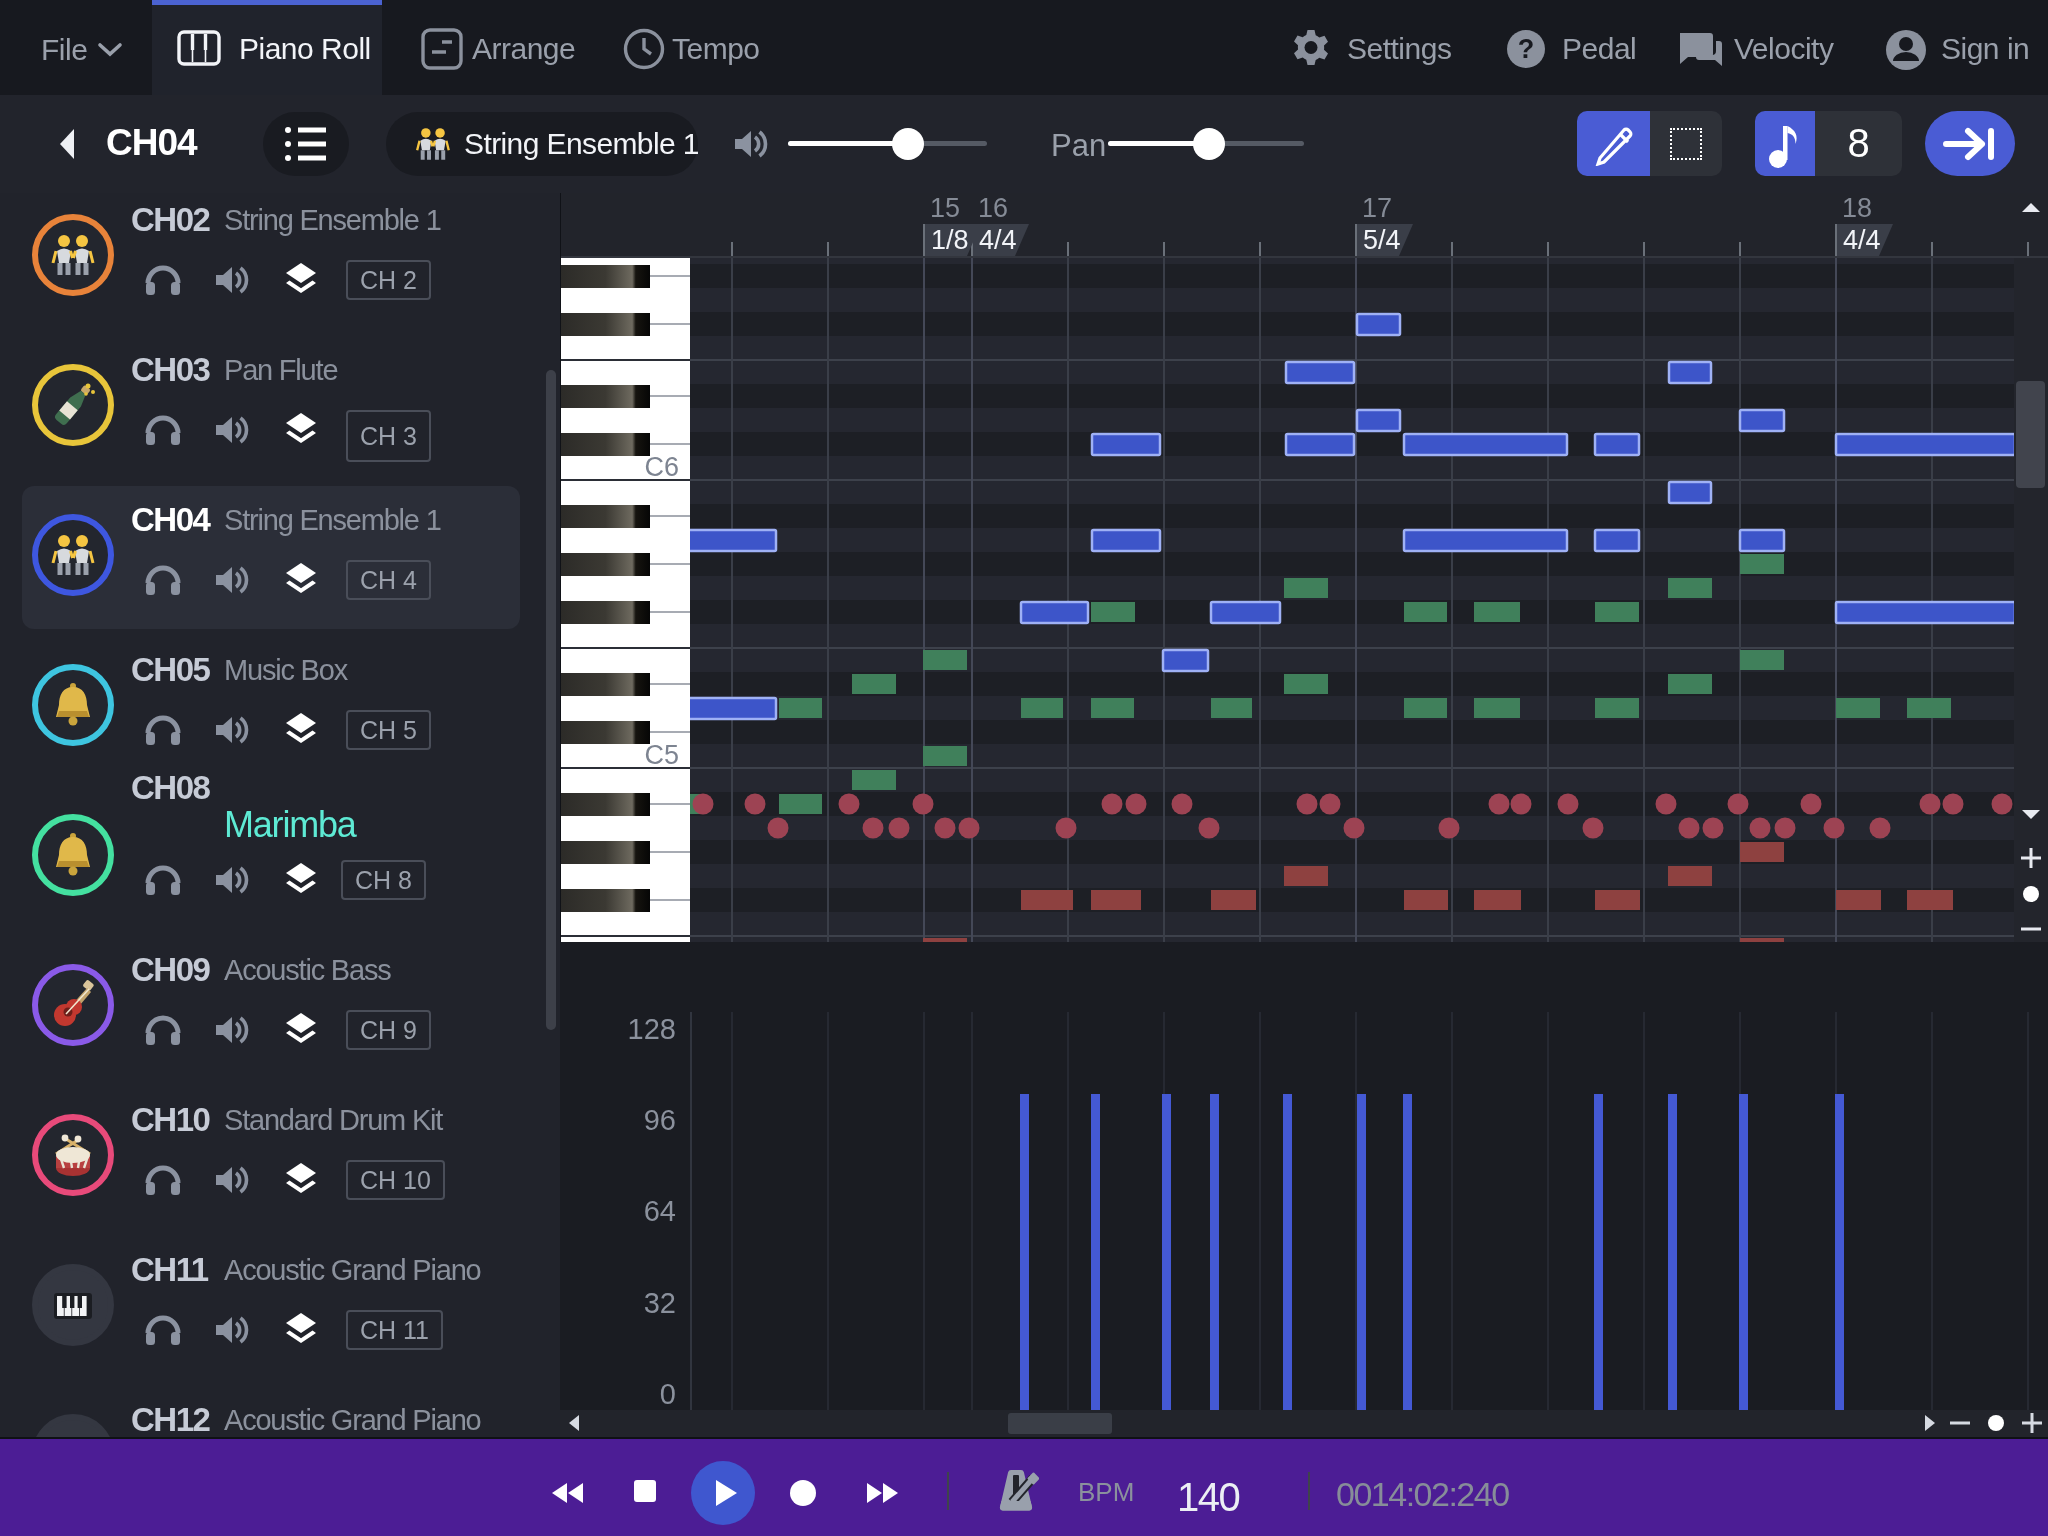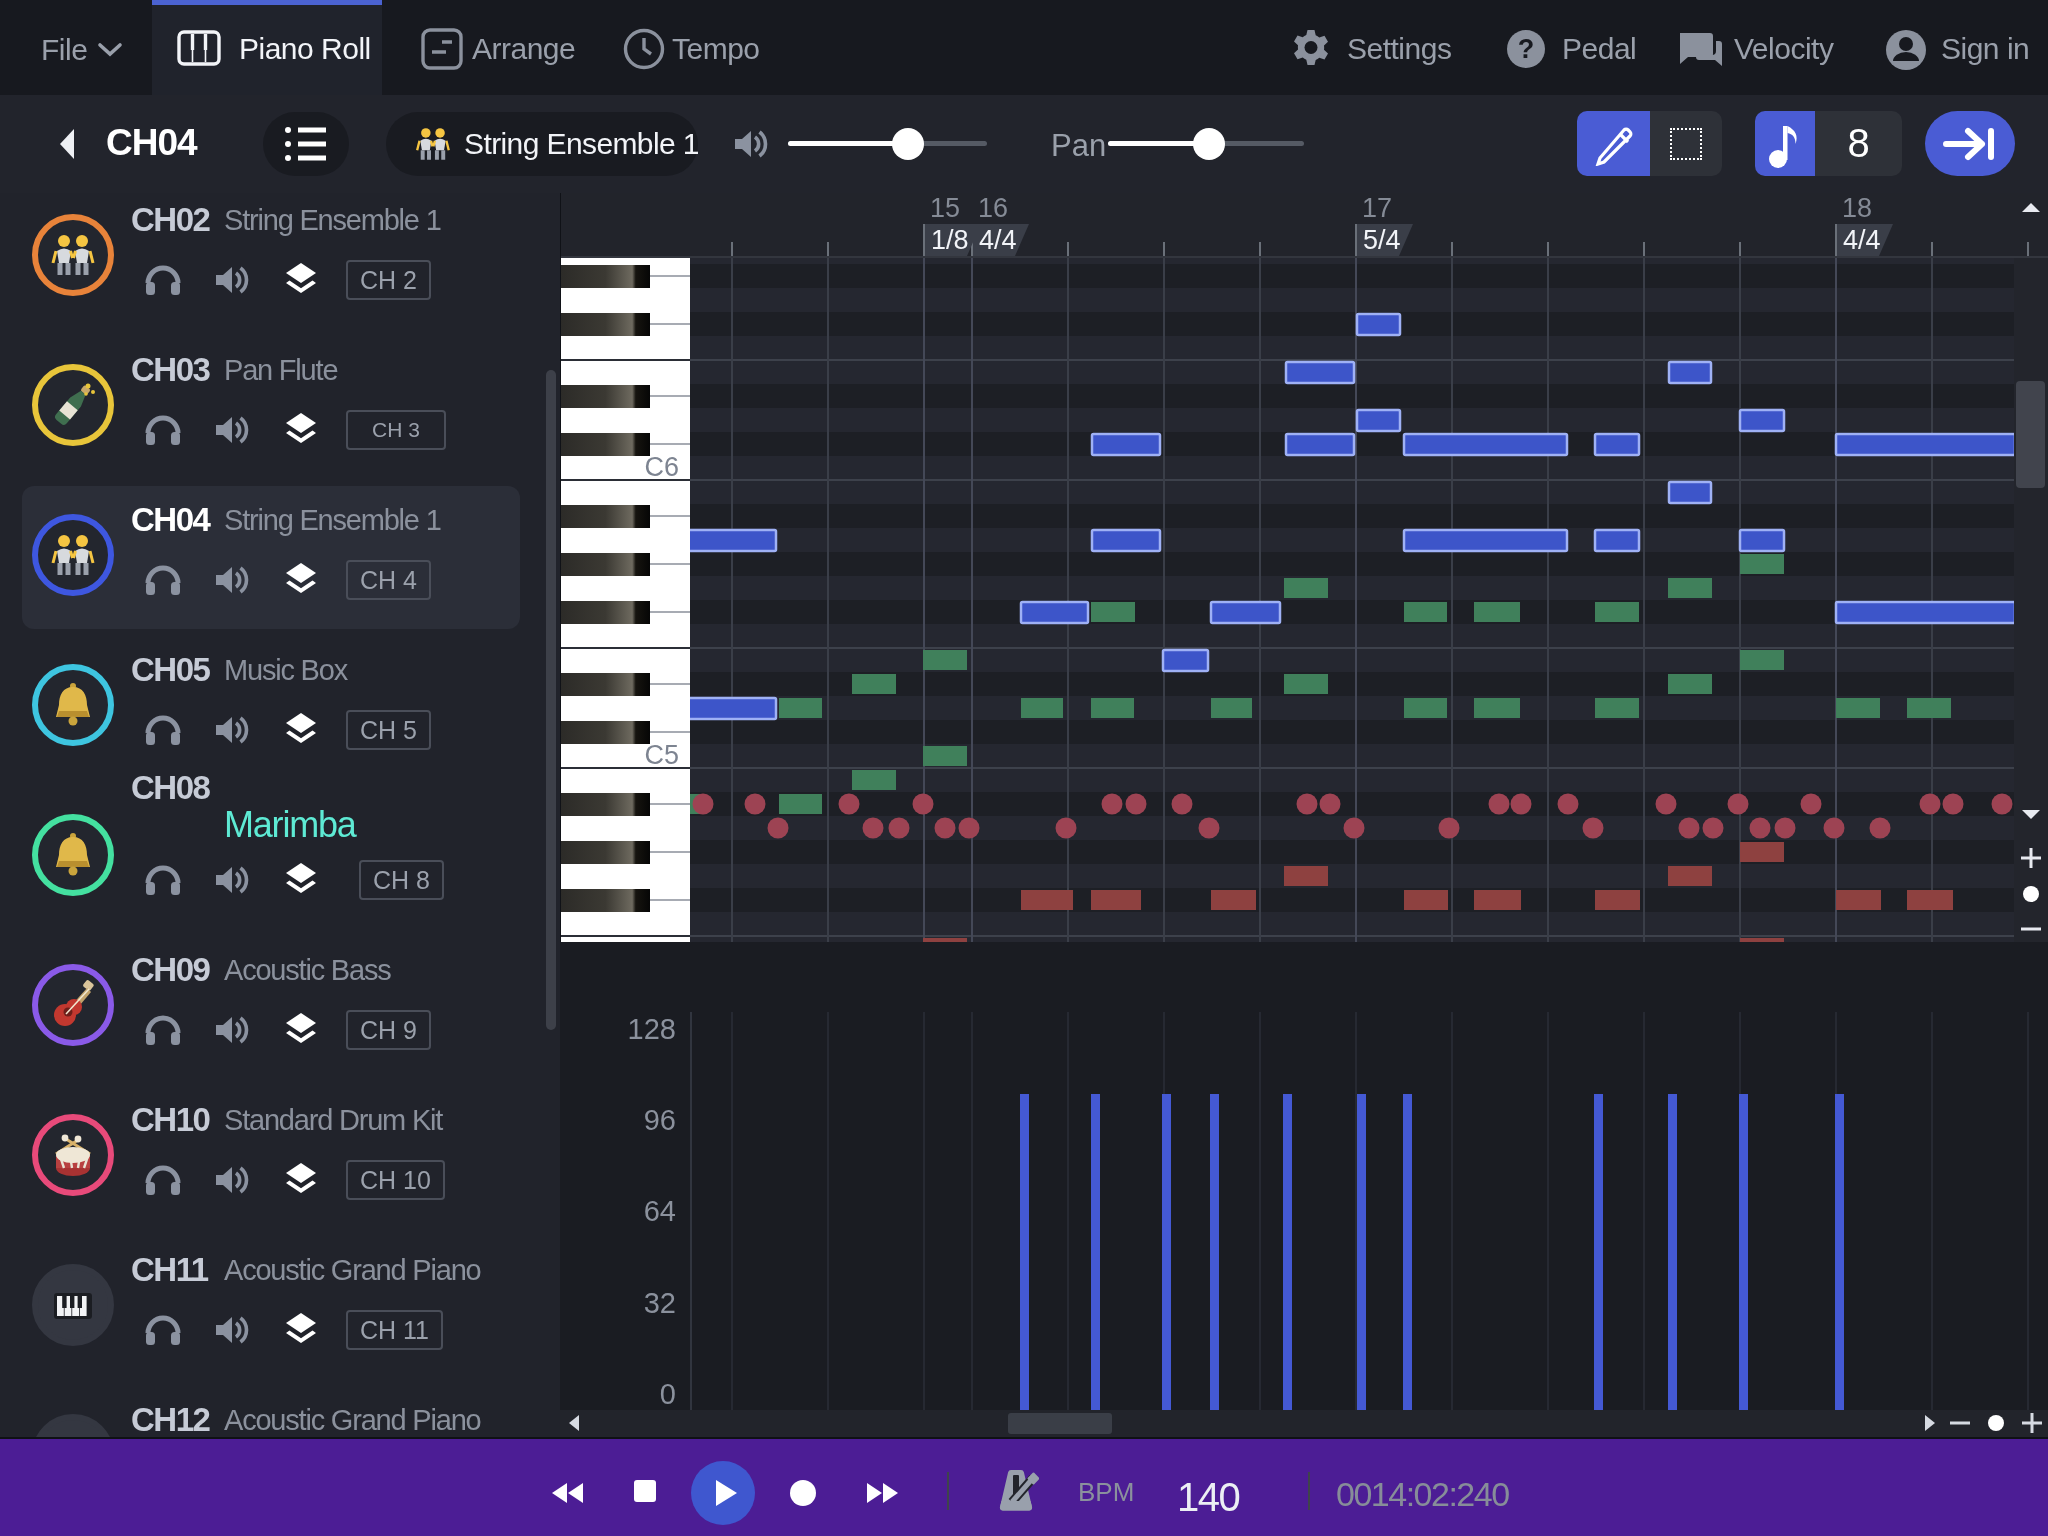--- a/index.html
+++ b/index.html
@@ -161,21 +161,21 @@
           </svg></div>
         <div style="position:absolute;left:213px;top:219px"><svg width="36" height="36" viewBox="0 0 36 36" style="">
             <path d="M3 13 h7 l9 -8 v26 l-9 -8 h-7 z" fill="#8b92a0"></path>
             <path d="M23 11 a8.5 8.5 0 0 1 0 14" fill="none" stroke="#8b92a0" stroke-width="3.6"></path>
             <path d="M27.5 6 a15 15 0 0 1 0 24" fill="none" stroke="#8b92a0" stroke-width="3.6"></path>
           </svg></div>
         <div style="position:absolute;left:282px;top:218px"><svg width="38" height="38" viewBox="0 0 38 38" style="">
             <path d="M19 2 L34 12 L19 22 L4 12 Z" fill="#ffffff"></path>
             <path d="M7.5 19.5 L4 22 L19 32 L34 22 L30.5 19.5 L19 27.2 Z" fill="#ffffff"></path>
           </svg></div>
-        <div style="position:absolute;left:346px;top:217px;height:40px;border:2px solid #4a4e59;border-radius:4px;box-sizing:border-box;padding:0 24px;display:flex;align-items:center;font-size:21px;color:#9ba1ac">CH 3</div>
+        <div style="position:absolute;left:346px;top:217px;height:52px;border:2px solid #4a4e59;border-radius:4px;box-sizing:border-box;padding:0 12px;display:flex;align-items:center;font-size:25px;color:#9ba1ac">CH 3</div>
         <div style="position:absolute;left:22px;top:293px;width:498px;height:143px;background:#2b2e38;border-radius:12px"></div>
         <div style="position:absolute;left:32px;top:321px;width:82px;height:82px;border-radius:50%;border:6px solid #3e57e0;background:#23262e;box-sizing:border-box;display:flex;align-items:center;justify-content:center">
           <svg width="48" height="48" viewBox="0 0 48 48" style="">
             <g>
               <circle cx="15" cy="10" r="6" fill="#f5c542"></circle>
               <circle cx="33" cy="10" r="6" fill="#f5c542"></circle>
               <path d="M8 20 q7 -5 14 0 l-2 12 h-10 z" fill="#d7dade"></path>
               <path d="M26 20 q7 -5 14 0 l-2 12 h-10 z" fill="#d7dade"></path>
               <path d="M7 20 l-3 12 M41 20 l3 12 M21.5 20 l2 7 M26.5 20 l-2 7" stroke="#f5c542" stroke-width="3" fill="none"></path>
               <path d="M11 32 v12 M19 32 v12 M29 32 v12 M37 32 v12" stroke="#9aa0ab" stroke-width="5"></path>
@@ -245,21 +245,21 @@
           </svg></div>
         <div style="position:absolute;left:213px;top:669px"><svg width="36" height="36" viewBox="0 0 36 36" style="">
             <path d="M3 13 h7 l9 -8 v26 l-9 -8 h-7 z" fill="#8b92a0"></path>
             <path d="M23 11 a8.5 8.5 0 0 1 0 14" fill="none" stroke="#8b92a0" stroke-width="3.6"></path>
             <path d="M27.5 6 a15 15 0 0 1 0 24" fill="none" stroke="#8b92a0" stroke-width="3.6"></path>
           </svg></div>
         <div style="position:absolute;left:282px;top:668px"><svg width="38" height="38" viewBox="0 0 38 38" style="">
             <path d="M19 2 L34 12 L19 22 L4 12 Z" fill="#ffffff"></path>
             <path d="M7.5 19.5 L4 22 L19 32 L34 22 L30.5 19.5 L19 27.2 Z" fill="#ffffff"></path>
           </svg></div>
-        <div style="position:absolute;left:359px;top:667px;height:40px;border:2px solid #4a4e59;border-radius:4px;box-sizing:border-box;padding:16px 12px;display:flex;align-items:center;font-size:25px;color:#9ba1ac">CH 8</div>
+        <div style="position:absolute;left:341px;top:667px;height:40px;border:2px solid #4a4e59;border-radius:4px;box-sizing:border-box;padding:16px 12px;display:flex;align-items:center;font-size:25px;color:#9ba1ac">CH 8</div>
         <div style="position:absolute;left:32px;top:771px;width:82px;height:82px;border-radius:50%;border:6px solid #8a5ae8;background:#23262e;box-sizing:border-box;display:flex;align-items:center;justify-content:center">
           <svg width="50" height="50" viewBox="0 0 50 50" style="">
             <g>
               <rect x="36" y="1" width="9" height="8" rx="2" fill="#d9c49a" transform="rotate(38 40 5)"></rect>
               <path d="M39 8 L22 27 l5 4 L43 12 z" fill="#c2a36b"></path>
               <circle cx="17" cy="35" r="11" fill="#c2382f"></circle>
               <circle cx="26" cy="27" r="8" fill="#c2382f"></circle>
               <circle cx="20" cy="32" r="4.5" fill="#6e1f1a"></circle>
               <path d="M41 9 L18 34" stroke="#f2e8d0" stroke-width="1.6"></path>
             </g>

